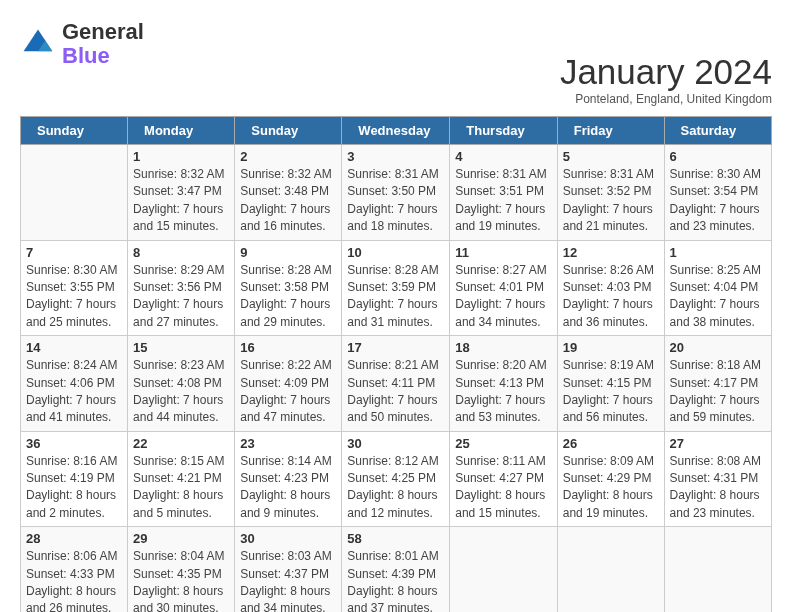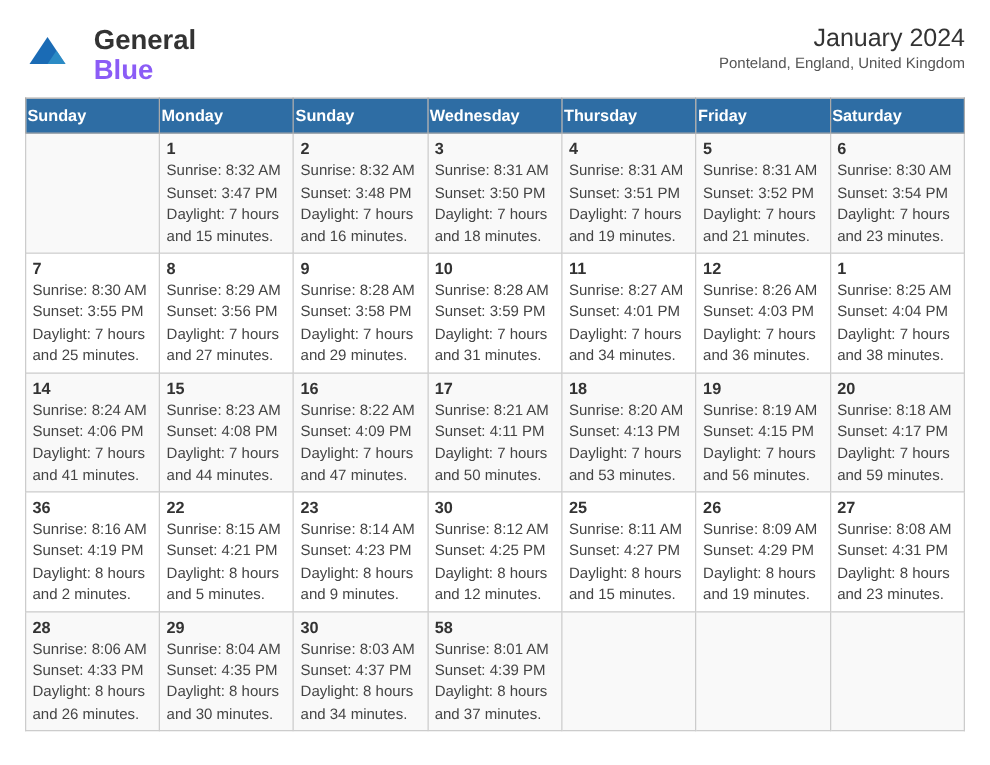--- a/index.html
+++ b/index.html
@@ -12,54 +12,55 @@
     }
     .header-area {
       display: flex;
       justify-content: space-between;
       align-items: flex-start;
       margin-bottom: 10px;
     }
     .logo {
       display: flex;
       align-items: center;
-      gap: 19px;
+      gap: 6px;
     }
     .logo-text {
       font-size: 22px;
       font-weight: bold;
       line-height: 1.1;
     }
     .logo-text span.general { color: #333; }
     .logo-text span.blue { color: #8b5cf6; text-align: right; }
     .logo-icon {
       width: 36px;
       height: 36px;
     }
     .title-area {
       text-align: right;
     }
     .main-title {
-      font-size: 20px;
+      font-size: 35px;
       color: #333;
       font-weight: normal;
+      margin-top: 32px;
     }
     .subtitle {
       font-size: 12px;
       color: #555;
     }
     table {
       width: 100%;
       border-collapse: collapse;
       font-size: 11px;
     }
     thead tr th {
       background-color: #2e6da4;
       color: #fff;
-      padding: 6px 1px;
+      padding: 6px 16px;
       text-align: left;
       font-size: 13px;
       font-weight: bold;
       border: 1px solid #aaa;
     }
     tbody tr td {
       border: 1px solid #ccc;
       padding: 4px 5px;
       vertical-align: top;
       width: 108px;

